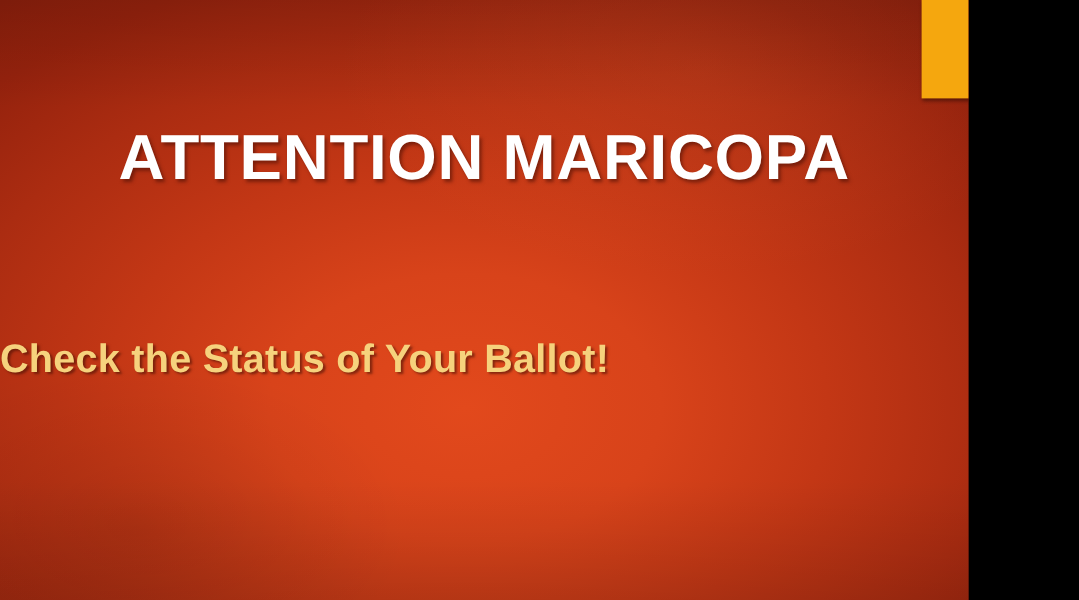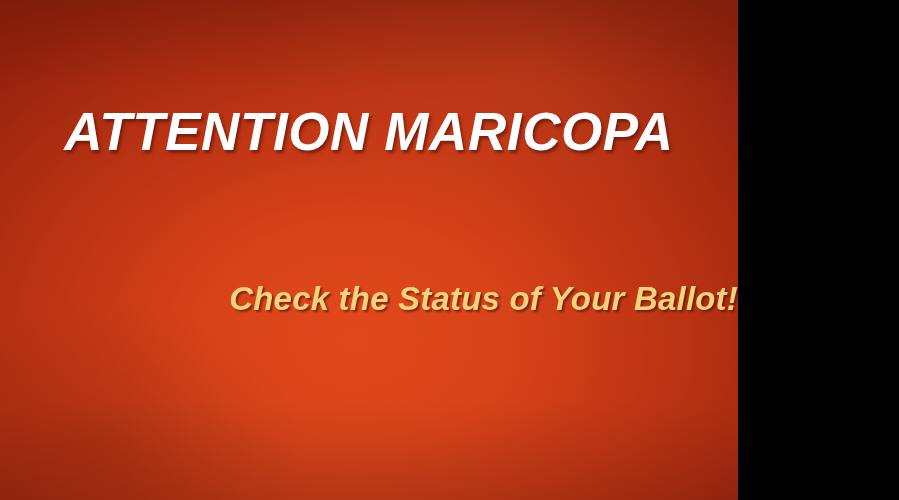--- a/index.html
+++ b/index.html
@@ -3,34 +3,33 @@
 <meta charset="utf-8">
 <title>Slide</title>
 <style>
   html, body {
     margin: 0;
     padding: 0;
     background: #000;
   }
   #slide {
     position: relative;
-    width: 738px;
+    width: 807px;
     height: 500px;
     overflow: hidden;
     font-family: "Liberation Sans", "DejaVu Sans", sans-serif;
     background-color: #8f1f0d;
     background-image:
       radial-gradient(ellipse 78% 86% at 48% 68%,
         #e2491c 0%,
         #d8431a 26%,
         #c33715 48%,
         #ab2c11 70%,
         #95220d 88%,
         #8b1f0c 100%);
-    font-style: italic;
   }
   
   #slide .vignette {
     position: absolute;
     inset: 0;
     background:
       radial-gradient(ellipse 60% 55% at 72% 12%, rgba(255,120,60,0.13) 0%, rgba(255,120,60,0) 62%),
       radial-gradient(ellipse 40% 40% at 14% 88%, rgba(0,0,0,0.10) 0%, rgba(0,0,0,0) 70%),
       linear-gradient(to bottom, rgba(0,0,0,0.10) 0%, rgba(0,0,0,0) 18%, rgba(0,0,0,0) 80%, rgba(0,0,0,0.12) 100%);
     pointer-events: none;
@@ -59,23 +58,23 @@
     font-size: 53px;
     font-weight: bold;
     letter-spacing: 0.6px;
     line-height: 1.28;
     text-shadow: 2px 3px 3px rgba(70,12,4,0.55);
   }
 
   #subtitle-block {
     position: absolute;
     left: 0;
-    right: 0;
+    right: 16px;
     top: 278px;
-    text-align: right;
+    text-align: left;
   }
   #subtitle-block .sub {
     display: block;
     color: #f6d27d;
     font-size: 33px;
     font-weight: bold;
     letter-spacing: 0.2px;
     line-height: 1.3;
     text-shadow: 2px 2px 2px rgba(74,16,5,0.60);
   }

